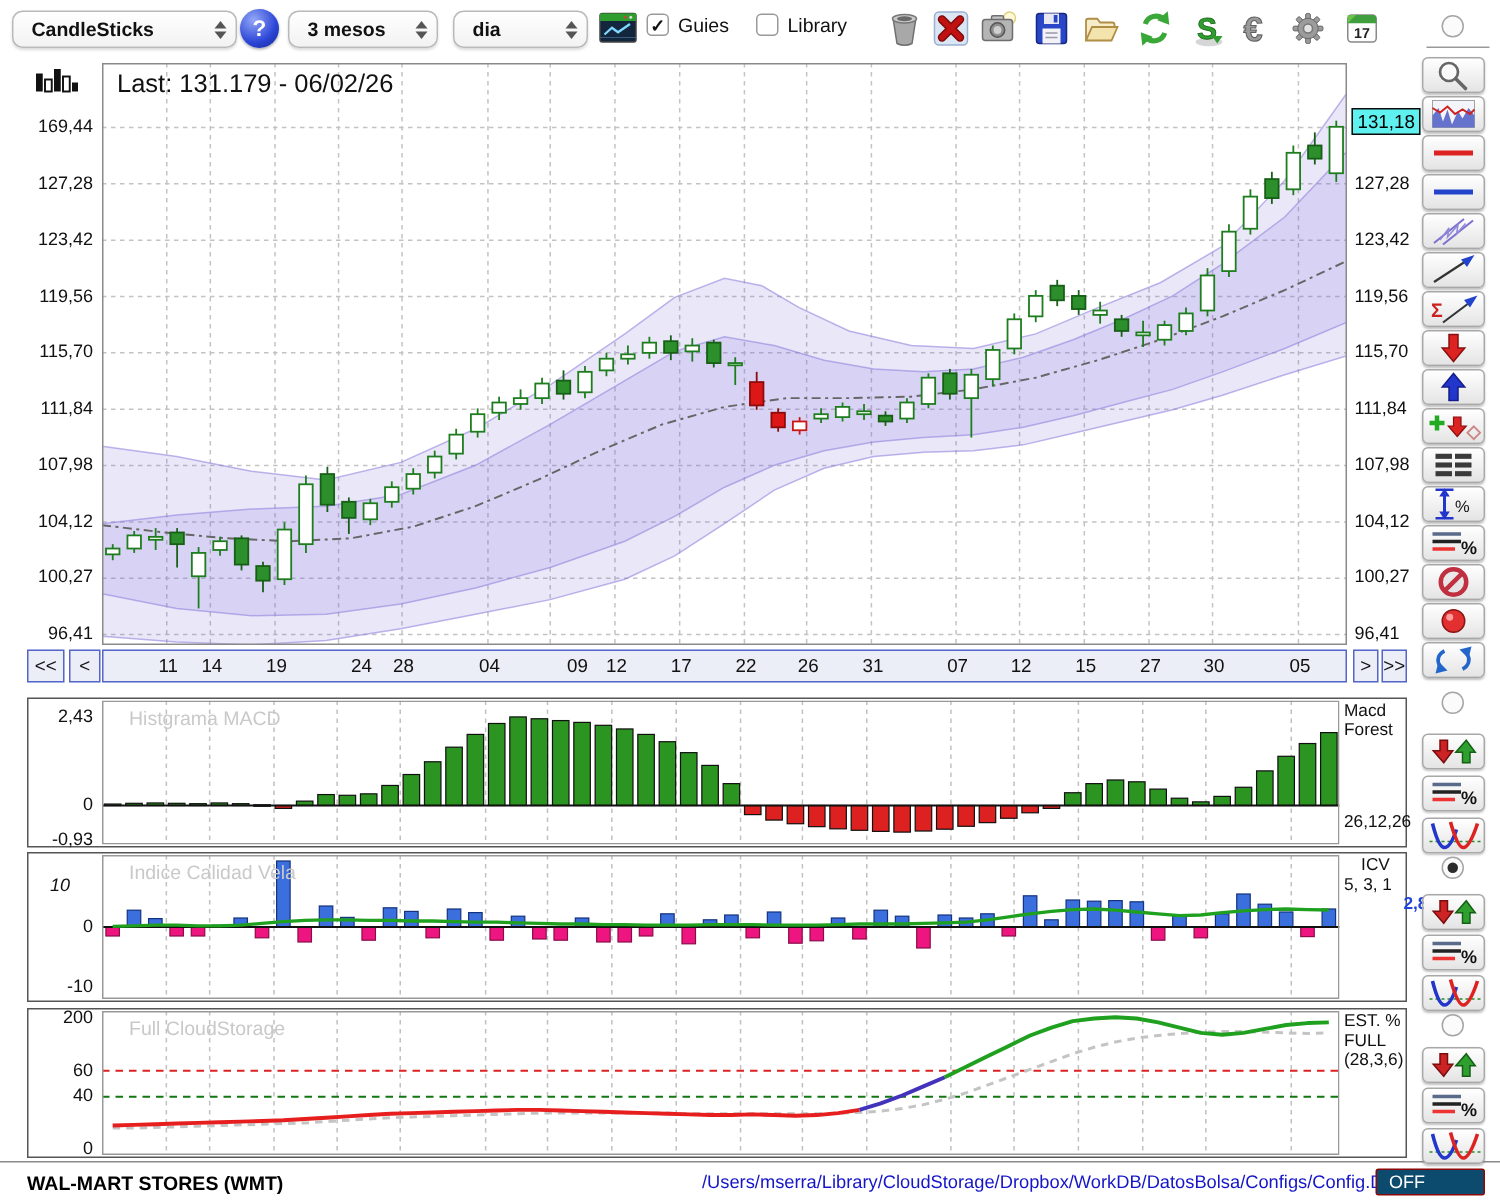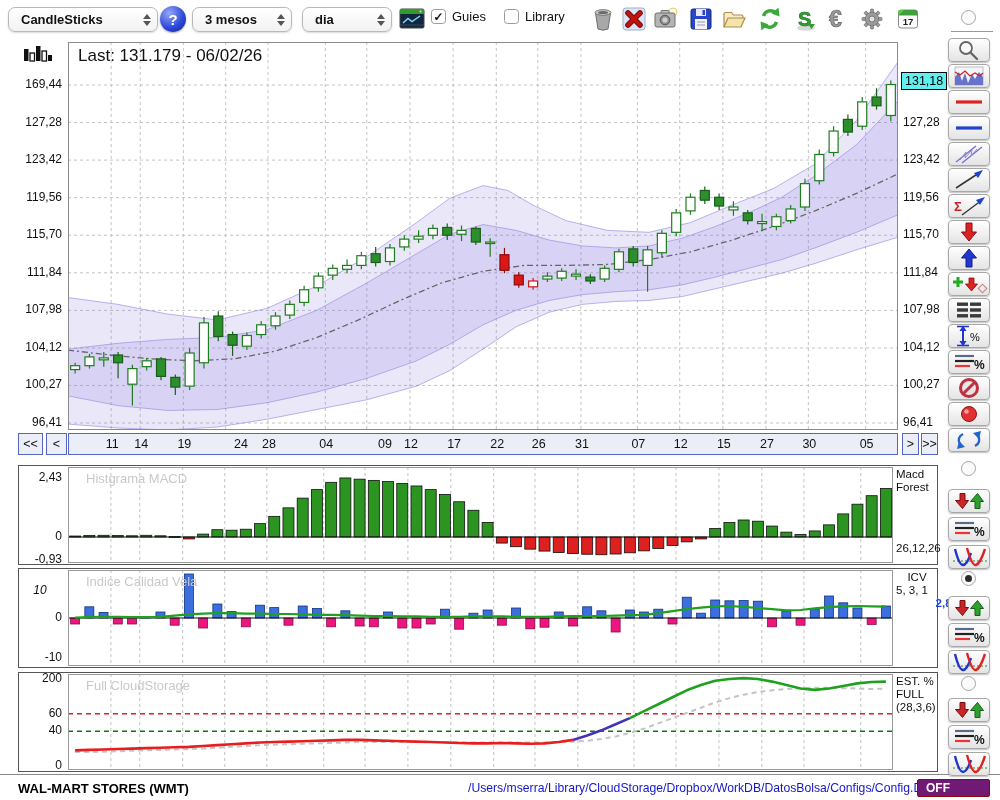--- a/index.html
+++ b/index.html
@@ -49,21 +49,21 @@
   .ptitle{position:absolute;left:86px;font-size:13px;color:#c9c9c9}
   #macd-title{top:471px}#icv-title{top:574px}#stoch-title{top:678px}
   .rline{position:absolute;left:896px;font-size:11.5px;color:#111;white-space:nowrap}
   
   .sbtn{position:absolute;left:948px;width:42px;height:24px;background:linear-gradient(#ffffff,#e4e4e4);border:1px solid #a8a8a8;border-radius:4px;box-shadow:0 1px 1.5px rgba(0,0,0,.25);display:flex;align-items:center;justify-content:center;box-sizing:border-box;padding:0}
   .srad{position:absolute;left:961px}
   
   #statusbar{position:absolute;left:0;top:774px;width:1000px;height:26px;border-top:1.5px solid #8a8a8a;background:#fff}
   #symbol{position:absolute;left:18px;top:6px;font-size:13px;font-weight:bold;color:#000}
   #config-path{position:absolute;left:468px;top:6px;font-size:12.2px;color:#1616c8;white-space:nowrap}
-  #off-btn{position:absolute;left:917px;top:4px;width:73px;height:18px;background:#701a75;border:1px solid #8d0808;border-radius:2px;color:#fff;font-size:12px;font-weight:bold;line-height:17px;padding-left:8px;box-sizing:border-box}
+  #off-btn{position:absolute;left:917px;top:4px;width:73px;height:18px;background:#0c4a6e;border:1px solid #8d0808;border-radius:2px;color:#fff;font-size:12px;font-weight:normal;line-height:17px;padding-left:8px;box-sizing:border-box}
 </style>
 </head>
 <body>
 
 <div id="app">
 
   <div id="toolbar">
     <div class="select" id="sel-type">
       <span>CandleSticks</span>
       <span class="chev">

